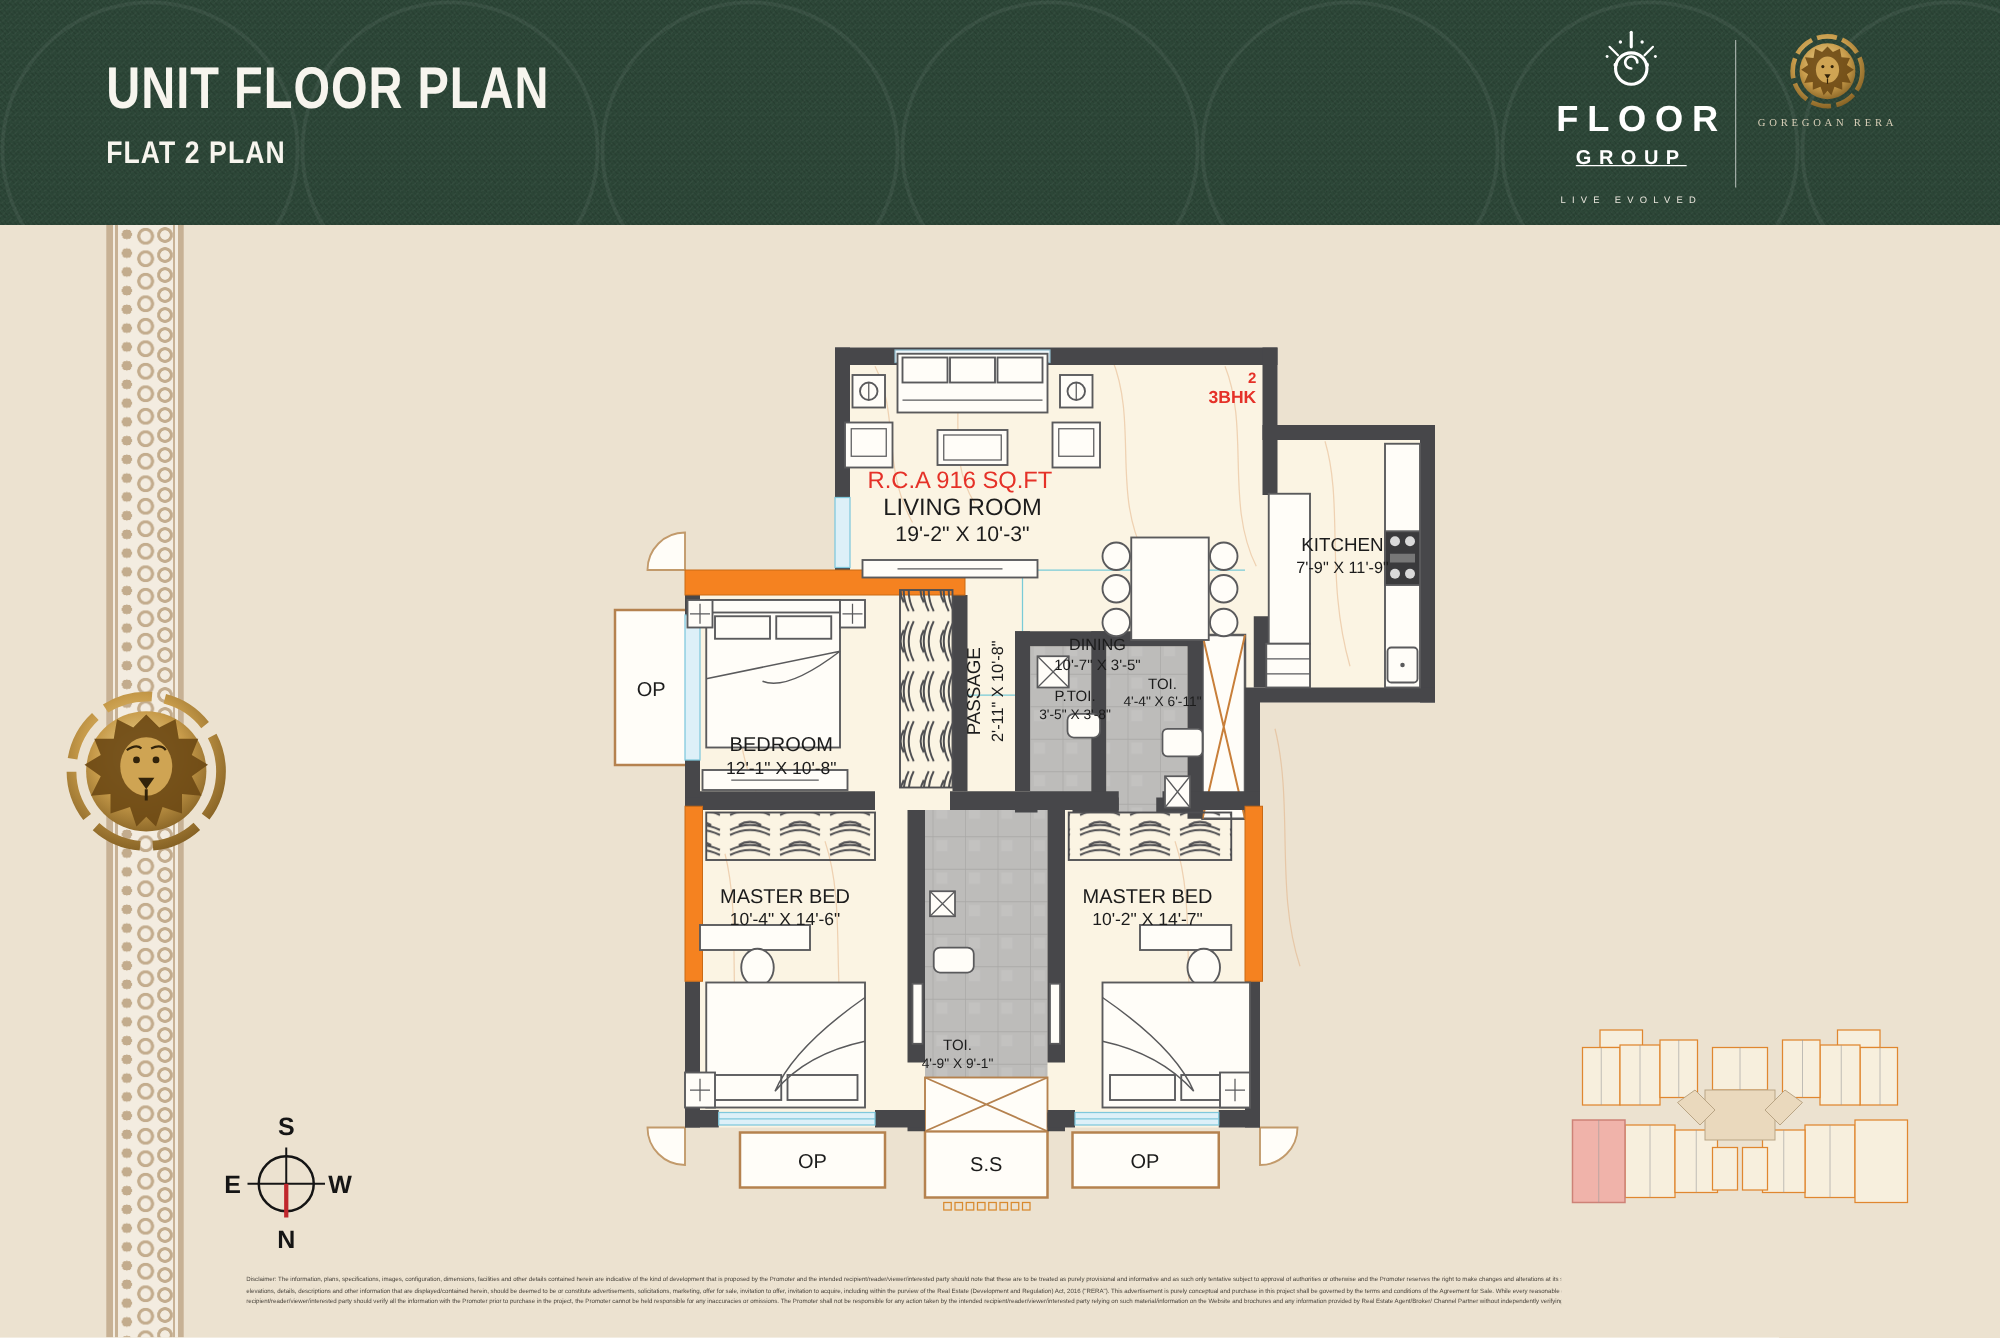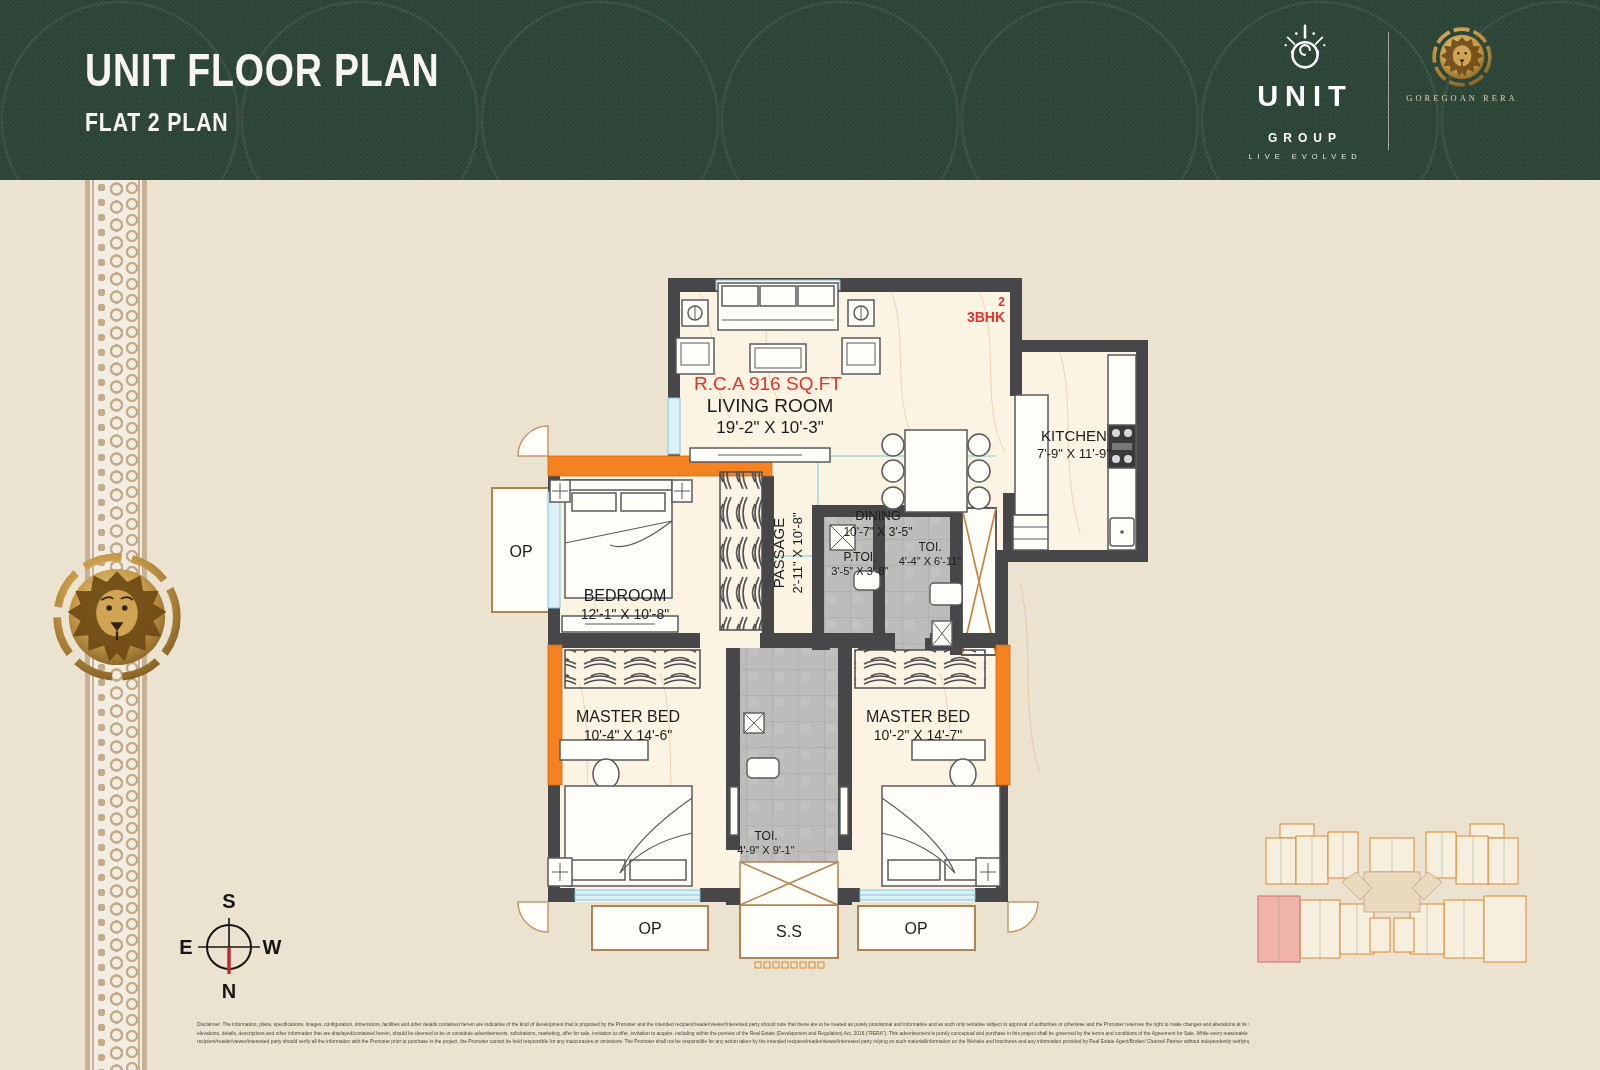--- a/index.html
+++ b/index.html
@@ -12,22 +12,22 @@
       radial-gradient(circle at 120px 120px, rgba(255,255,255,0) 116px, rgba(255,255,255,0.06) 117px, rgba(255,255,255,0.06) 119px, rgba(255,255,255,0) 120px),
       repeating-linear-gradient(48deg, rgba(0,0,0,0.10) 0 1px, rgba(0,0,0,0) 1px 3px),
       repeating-linear-gradient(-42deg, rgba(255,255,255,0.04) 0 1px, rgba(255,255,255,0) 1px 4px);
     background-size:240px 240px,7px 7px,5px 5px;}
   .header-title{position:absolute;left:85px;top:42px;color:#f7f5ee;font-size:47px;font-weight:bold;
     letter-spacing:1px;transform:scaleX(0.80);transform-origin:left;white-space:nowrap;}
   .header-sub{position:absolute;left:85px;top:108px;color:#f7f5ee;font-size:25px;font-weight:bold;
     letter-spacing:1px;transform:scaleX(0.85);transform-origin:left;white-space:nowrap;}
   .logo-vara{position:absolute;left:1245px;top:22px;width:120px;text-align:center;color:#fff;}
   .logo-vara .wordmark{font-size:29px;font-weight:bold;letter-spacing:7px;margin-top:2px;}
-  .logo-vara .group{font-size:12px;font-weight:bold;letter-spacing:6px;margin-top:18px;}
-  .logo-vara .tagline{font-size:7.5px;letter-spacing:5px;margin-top:7px;color:#e9e6dd;}
+  .logo-vara .group{font-size:16px;font-weight:bold;letter-spacing:6px;margin-top:5px;text-decoration:underline;}
+  .logo-vara .tagline{font-size:7.5px;letter-spacing:5px;margin-top:19px;color:#e9e6dd;}
   .logo-divider{position:absolute;left:1388px;top:32px;width:1px;height:118px;background:rgba(255,255,255,0.55);}
   .logo-onevara{position:absolute;left:1398px;top:26px;width:128px;text-align:center;color:#f4f1e8;}
   .logo-onevara .name{font-family:"Liberation Serif", serif;font-size:24px;letter-spacing:3px;margin-top:6px;}
   .logo-onevara .place{font-family:"Liberation Serif", serif;font-size:8.5px;letter-spacing:3px;margin-top:5px;color:#d8cfb8;}
 
   
   .border-strip{position:absolute;left:85px;top:180px;width:62px;height:890px;background-color:#f3ece0;
     background-image:
       linear-gradient(90deg,#c7b194 0 5px,rgba(0,0,0,0) 5px 7px,#c7b194 7px 9px,rgba(0,0,0,0) 9px),
       linear-gradient(270deg,#c7b194 0 5px,rgba(0,0,0,0) 5px 7px,#c7b194 7px 9px,rgba(0,0,0,0) 9px),
@@ -87,21 +87,21 @@
         </g>
         <g fill="#fff">
           <circle cx="17" cy="31" r="1.7"></circle>
             <circle cx="43" cy="31" r="1.7"></circle>
           <circle cx="21" cy="12" r="1.4"></circle>
             <circle cx="39" cy="12" r="1.4"></circle>
           <circle cx="10" cy="24" r="1.2"></circle>
             <circle cx="50" cy="24" r="1.2"></circle>
         </g>
       </svg>
-      <div class="wordmark">UNIT</div>
+      <div class="wordmark">FLOOR</div>
       <div class="group">GROUP</div>
       <div class="tagline">LIVE EVOLVED</div>
     </div>
 
     <div class="logo-divider"></div>
 
     <div class="logo-onevara">
       <svg width="62" height="62" viewBox="0 0 100 100" style="display:block;margin:0 auto;">
         <defs>
           <radialGradient id="gsmall" cx="45%" cy="38%" r="70%">

